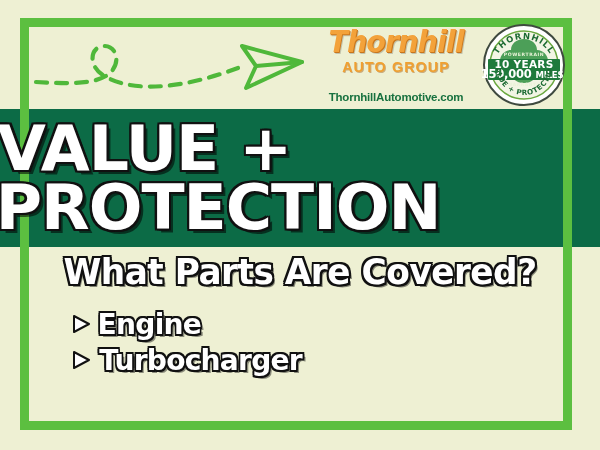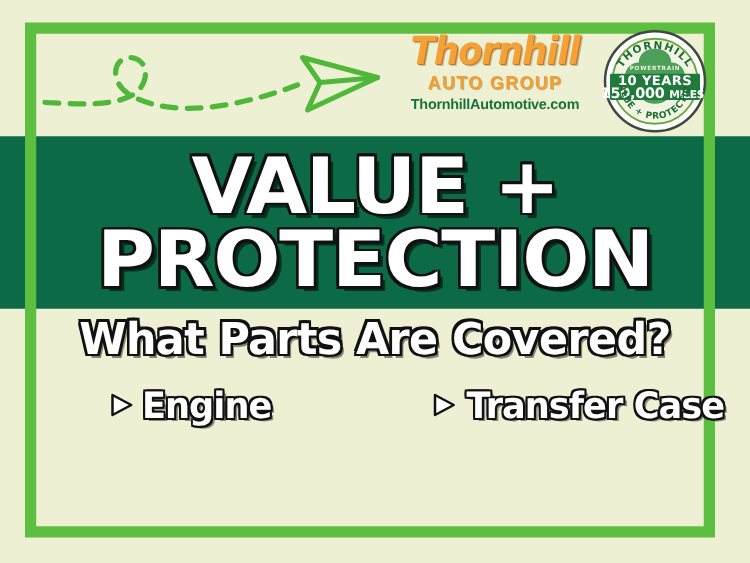--- a/index.html
+++ b/index.html
@@ -44,31 +44,31 @@
   .logo-sub{
     font-family:"Liberation Sans", sans-serif;
     font-weight:bold;font-size:15px;line-height:17px;letter-spacing:1.2px;
     color:#f0a030;margin-top:1px;
     text-shadow:1px 1px 0 rgba(160,90,20,.45);
     transform:scaleX(.95);
   }
   .logo-url{
     font-family:"Liberation Sans", sans-serif;
     font-weight:bold;font-size:11.5px;line-height:13px;
-    color:#17713f;margin-top:3px;letter-spacing:-.2px;
+    color:#17713f;margin-top:16px;letter-spacing:-.2px;
   }
 
   
   .seal{position:absolute;left:478px;top:23px;width:84px;height:84px;}
   .seal svg{display:block;}
 
   
   .headline{
     position:absolute;left:0;top:110px;width:600px;height:136px;z-index:5;
-    display:flex;flex-direction:column;align-items:center;justify-content:center;
+    display:flex;flex-direction:column;align-items:flex-start;justify-content:center;
     pointer-events:none;
   }
   .hl-line{
     font-family:"DejaVu Sans", sans-serif;
     font-weight:bold;
     color:#ffffff;
     letter-spacing:-1px;
     line-height:.92;
     text-shadow:
       -2px 0 0 #111, 2px 0 0 #111, 0 -2px 0 #111, 0 2px 0 #111,
@@ -90,21 +90,21 @@
       -2px -2px 0 #111, 2px -2px 0 #111, -2px 2px 0 #111, 2px 2px 0 #111,
       3px 3px 0 rgba(0,0,0,.45);
   }
 
   
   .parts{
     position:absolute;left:20px;top:306px;width:552px;height:112px;z-index:4;
     display:flex;flex-direction:row;
   }
   .col{flex:0 0 auto;}
-  .col-left{width:258px;padding-left:66px;}
+  .col-left{width:258px;padding-left:50px;}
   .col-right{width:248px;padding-left:0px;}
   .part{
     display:flex;align-items:center;height:36px;
   }
   .bullet{
     width:22px;height:22px;flex:0 0 auto;margin-right:4px;
   }
   .bullet svg{display:block;}
   .part-label{
     font-family:"DejaVu Sans", sans-serif;
@@ -179,28 +179,28 @@
   <div class="parts">
     <div class="col col-left">
       <div class="part">
         <span class="bullet">
           <svg width="22" height="22" viewBox="0 0 22 22">
               <path d="M4 3 L19 11 L4 19 Z" fill="#ffffff" stroke="#111" stroke-width="2" stroke-linejoin="round"></path>
             </svg>
         </span>
         <span class="part-label">Engine</span>
       </div>
-    </div>
-
-    <div class="col col-right">
       <div class="part">
         <span class="bullet">
           <svg width="22" height="22" viewBox="0 0 22 22">
               <path d="M4 3 L19 11 L4 19 Z" fill="#ffffff" stroke="#111" stroke-width="2" stroke-linejoin="round"></path>
             </svg>
         </span>
-        <span class="part-label">Transfer Case</span>
+        <span class="part-label">Turbocharger</span>
       </div>
+    </div>
+
+    <div class="col col-right">
     </div>
   </div>
 
   <div class="frame"></div>
 </div>
 
 </body></html>

